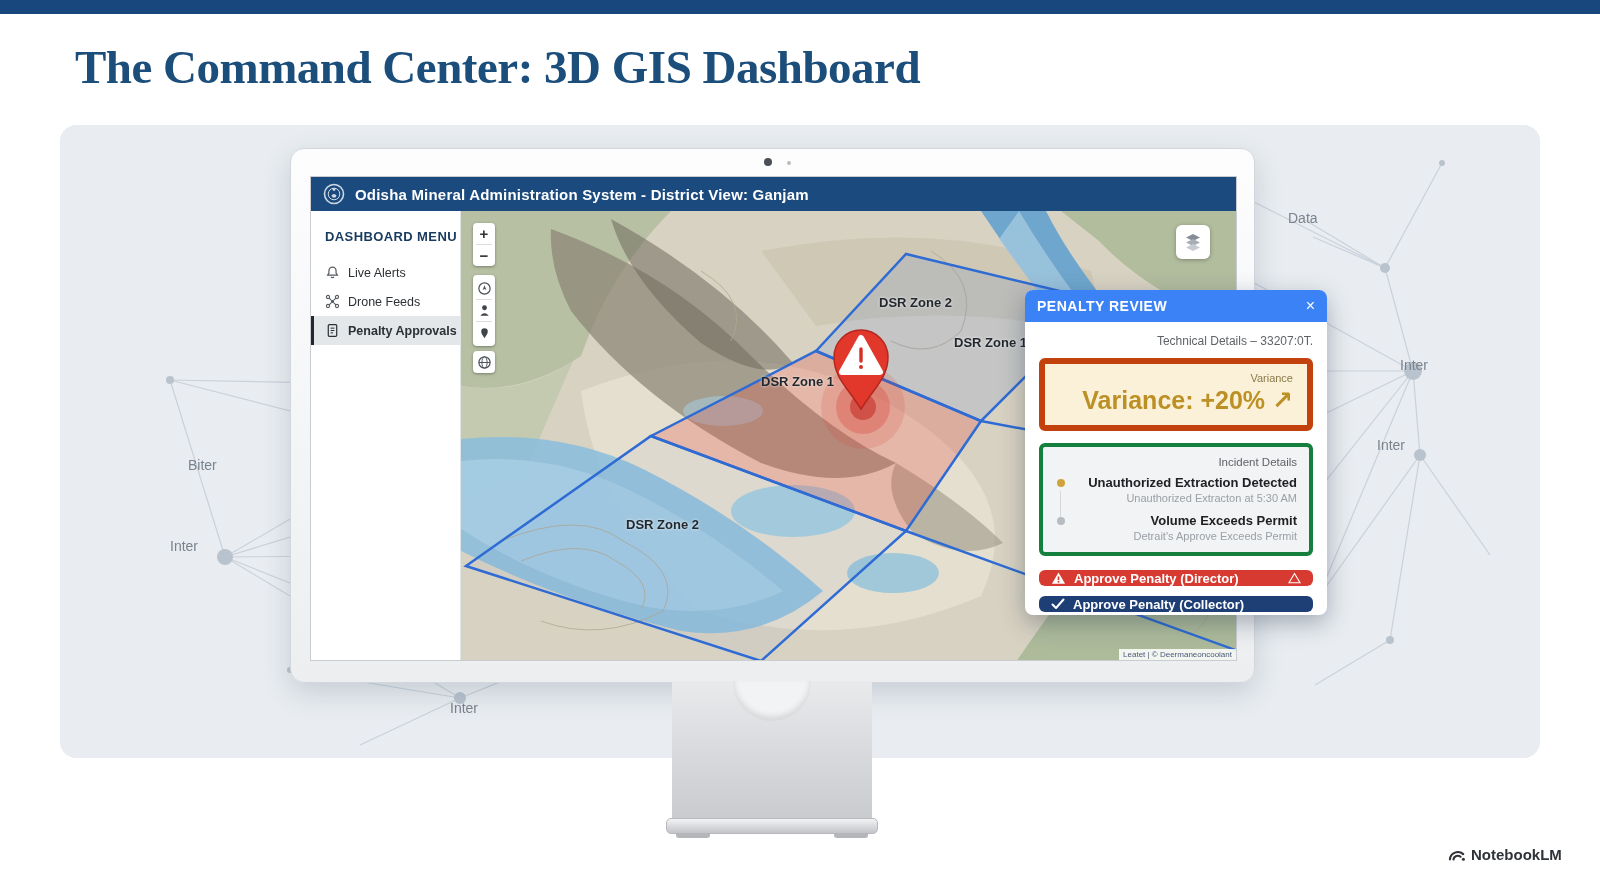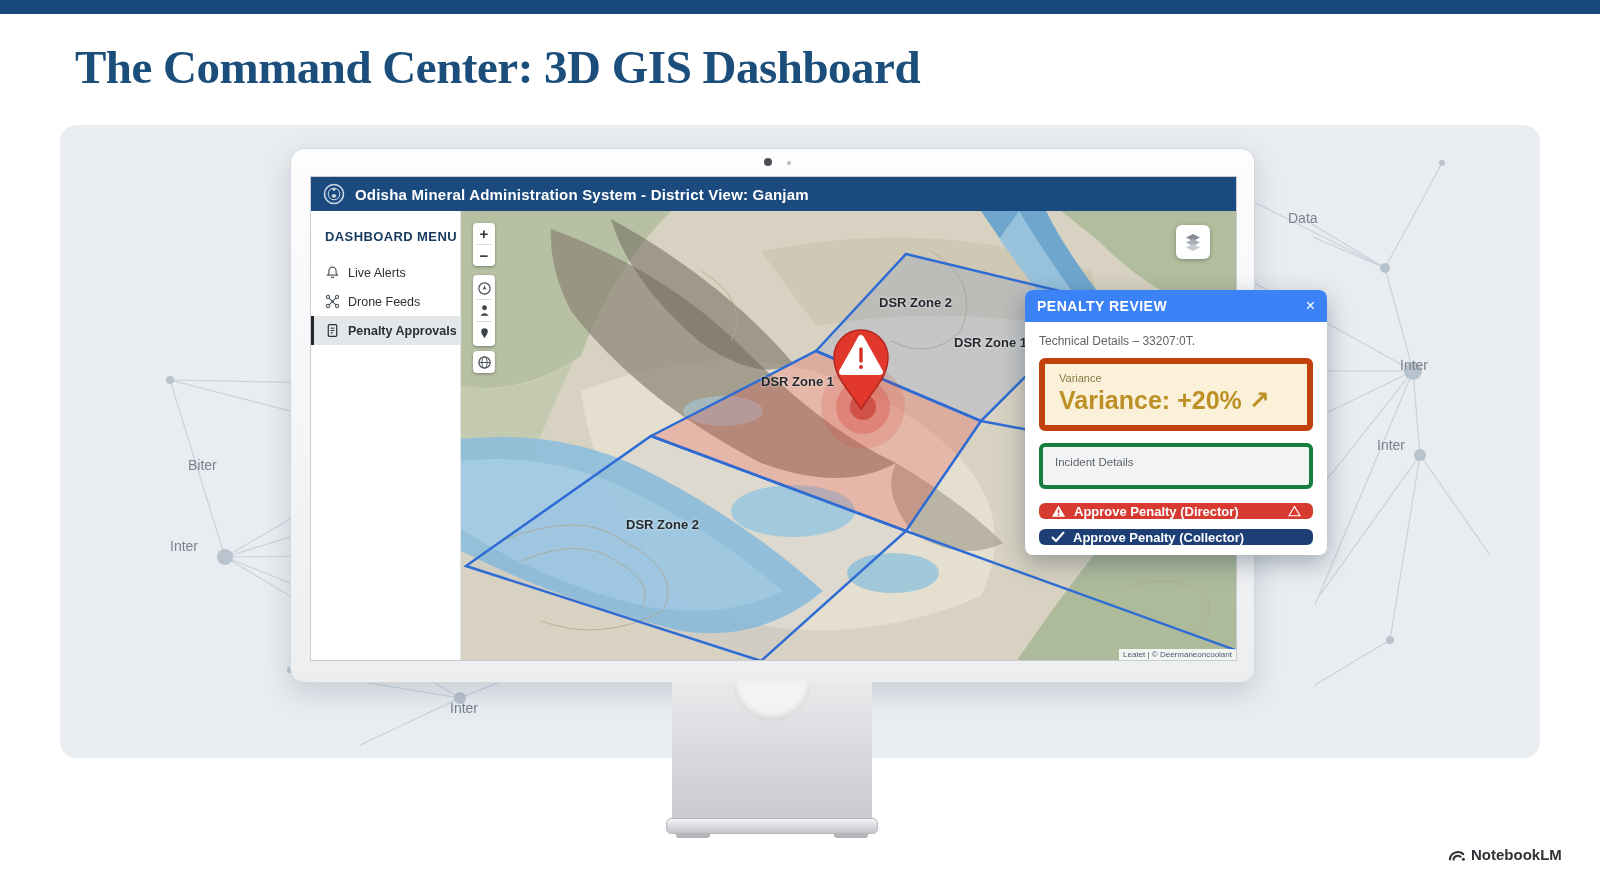--- a/index.html
+++ b/index.html
@@ -41,21 +41,21 @@
   .mapbtn .zoomtxt { font-size:15px; font-weight:bold; color:#333; line-height:21px; width:22px; text-align:center; cursor:pointer; }
   .mapbtn .divline { width:16px; height:1px; background:#ddd; }
   #layers-btn { position:absolute; right:28px; top:14px; width:34px; height:34px; background:#fff; border-radius:6px; box-shadow:0 1px 4px rgba(0,0,0,.3); display:flex; align-items:center; justify-content:center; }
   #map-attr { position:absolute; right:2px; bottom:2px; background:rgba(255,255,255,.85); font-size:8px; color:#4a5a77; padding:1px 4px; }
 
   
   #penalty-panel { left:1025px; top:290px; width:302px; background:#fff; border-radius:8px; box-shadow:0 8px 24px rgba(30,45,70,.35); overflow:hidden; }
   #pp-header { height:32px; background:#3b82f6; display:flex; align-items:center; justify-content:space-between; padding:0 12px; }
   #pp-title { color:#fff; font-size:14px; font-weight:bold; letter-spacing:.5px; }
   #pp-close { color:#fff; font-size:16px; cursor:pointer; line-height:16px; }
-  #pp-body { padding:12px 14px 10px; }
+  #pp-body { padding:12px 14px 3px;text-align:right; }
   #pp-tech { font-size:12px; color:#5f6368; margin-bottom:10px; }
   #variance-box { background:#faf1d8; border:6px solid #c2410c; border-radius:6px; padding:8px 14px 10px; }
   #variance-label { font-size:11px; color:#8a7a4a; margin-bottom:2px; }
   #variance-value { font-size:25px; font-weight:bold; color:#bd9026; }
   #incident-box { background:#f1f3f4; border:4px solid #15803d; border-radius:6px; padding:9px 12px 10px; margin-top:12px; position:relative; }
   #incident-header { font-size:11.5px; color:#5f6368; margin-bottom:7px; }
   .inc-item { position:relative; padding-left:20px; margin-bottom:9px; }
   .inc-item:last-child { margin-bottom:0; }
   .inc-dot { position:absolute; left:2px; top:4px; width:8px; height:8px; border-radius:50%; }
   .inc-dot.gold { background:#cfa33c; }
@@ -300,20 +300,31 @@
       <span id="pp-close">×</span>
     </div>
     <div id="pp-body">
       <div id="pp-tech">Technical Details – 33207:0T.</div>
       <div id="variance-box">
         <div id="variance-label">Variance</div>
         <div id="variance-value">Variance: +20% ↗</div>
       </div>
       <div id="incident-box">
         <div id="incident-header">Incident Details</div>
+        <div class="inc-item">
+          <span class="inc-dot gold"></span>
+          <span class="inc-line"></span>
+          <div class="inc-title">Unauthorized Extraction Detected</div>
+          <div class="inc-sub">Unauthorized Extracton at 5:30 AM</div>
+        </div>
+        <div class="inc-item">
+          <span class="inc-dot gray"></span>
+          <div class="inc-title">Volume Exceeds Permit</div>
+          <div class="inc-sub">Detrait's Approve Exceeds Permit</div>
+        </div>
       </div>
       <div class="pp-btn" id="btn-director">
         <svg width="15" height="14" viewBox="0 0 16 14">
           <polygon points="8,1 15,13 1,13" fill="#ffffff"></polygon>
           <line x1="8" y1="5.5" x2="8" y2="9" stroke="#d63a31" stroke-width="1.8"></line>
           <circle cx="8" cy="11" r="1" fill="#d63a31"></circle>
         </svg>
         <span>Approve Penalty (Director)</span>
         <span class="spacer"></span>
         <svg width="13" height="12" viewBox="0 0 16 14">

